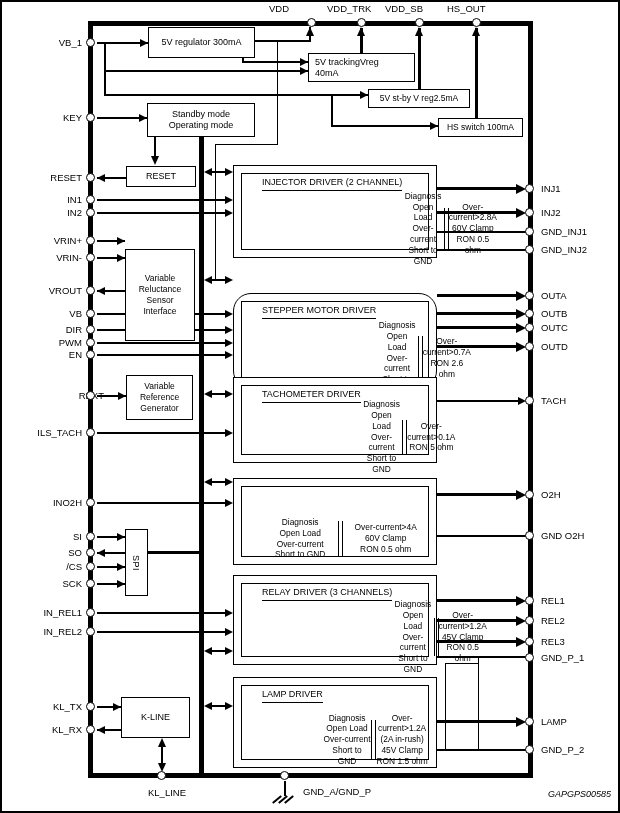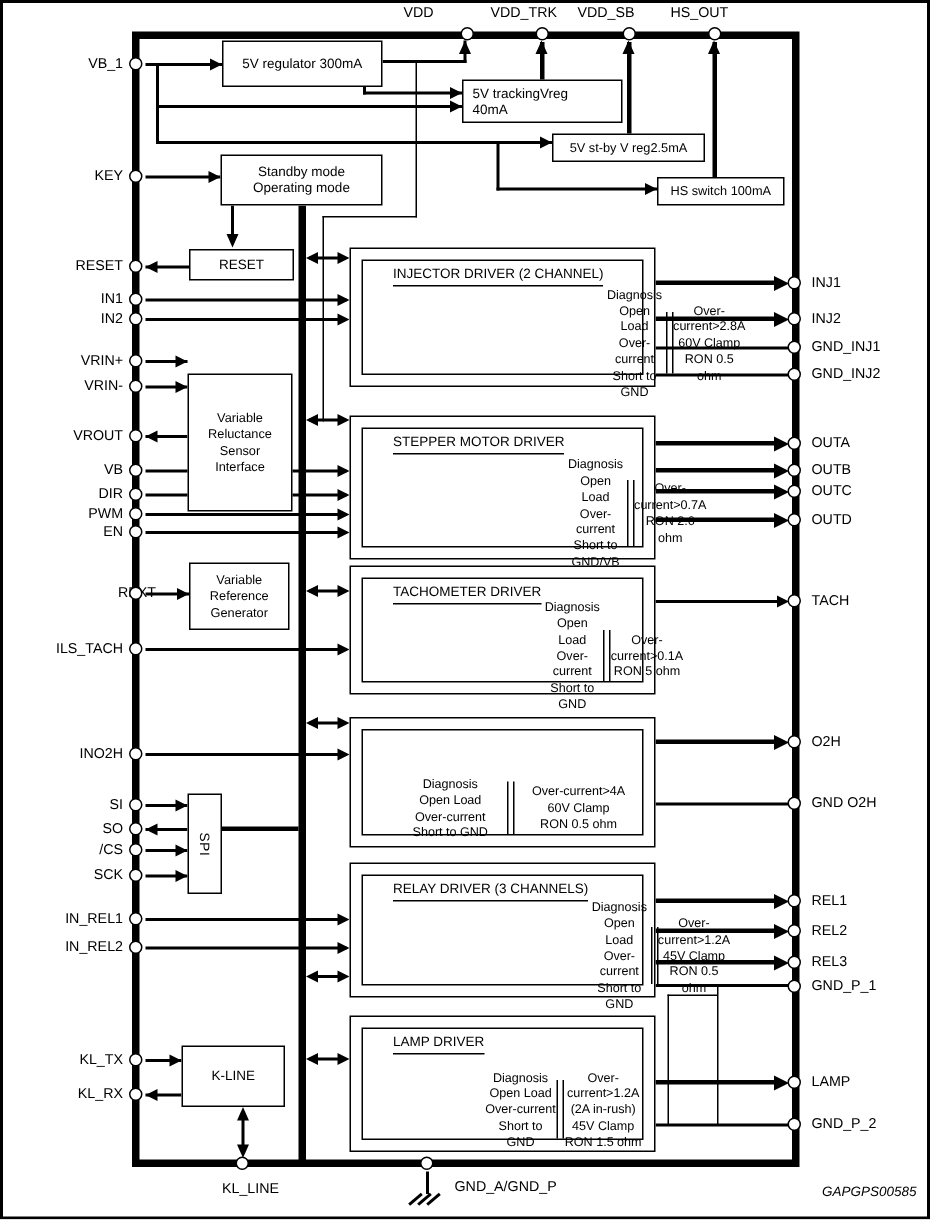--- a/index.html
+++ b/index.html
@@ -236,21 +236,21 @@
           <div>Short to GND</div>
         </div>
         <div class="cell spec">
           <div>Over-current&gt;2.8A</div>
           <div>60V Clamp</div>
           <div>RON 0.5 ohm</div>
         </div>
       </div>
     </div>
   </div>
-  <div class="drv" style="top:277px;height:96px;">
+  <div class="drv" style="top:293px;height:96px;border-radius:18px;">
     <div class="drv-t">
       <div class="drv-head">STEPPER MOTOR DRIVER</div>
       <div class="drv-body">
         <div class="cell diag">
           <div>Diagnosis</div>
           <div>Open Load</div>
           <div>Over-current</div>
           <div>Short to GND/VB</div>
         </div>
         <div class="cell spec">

